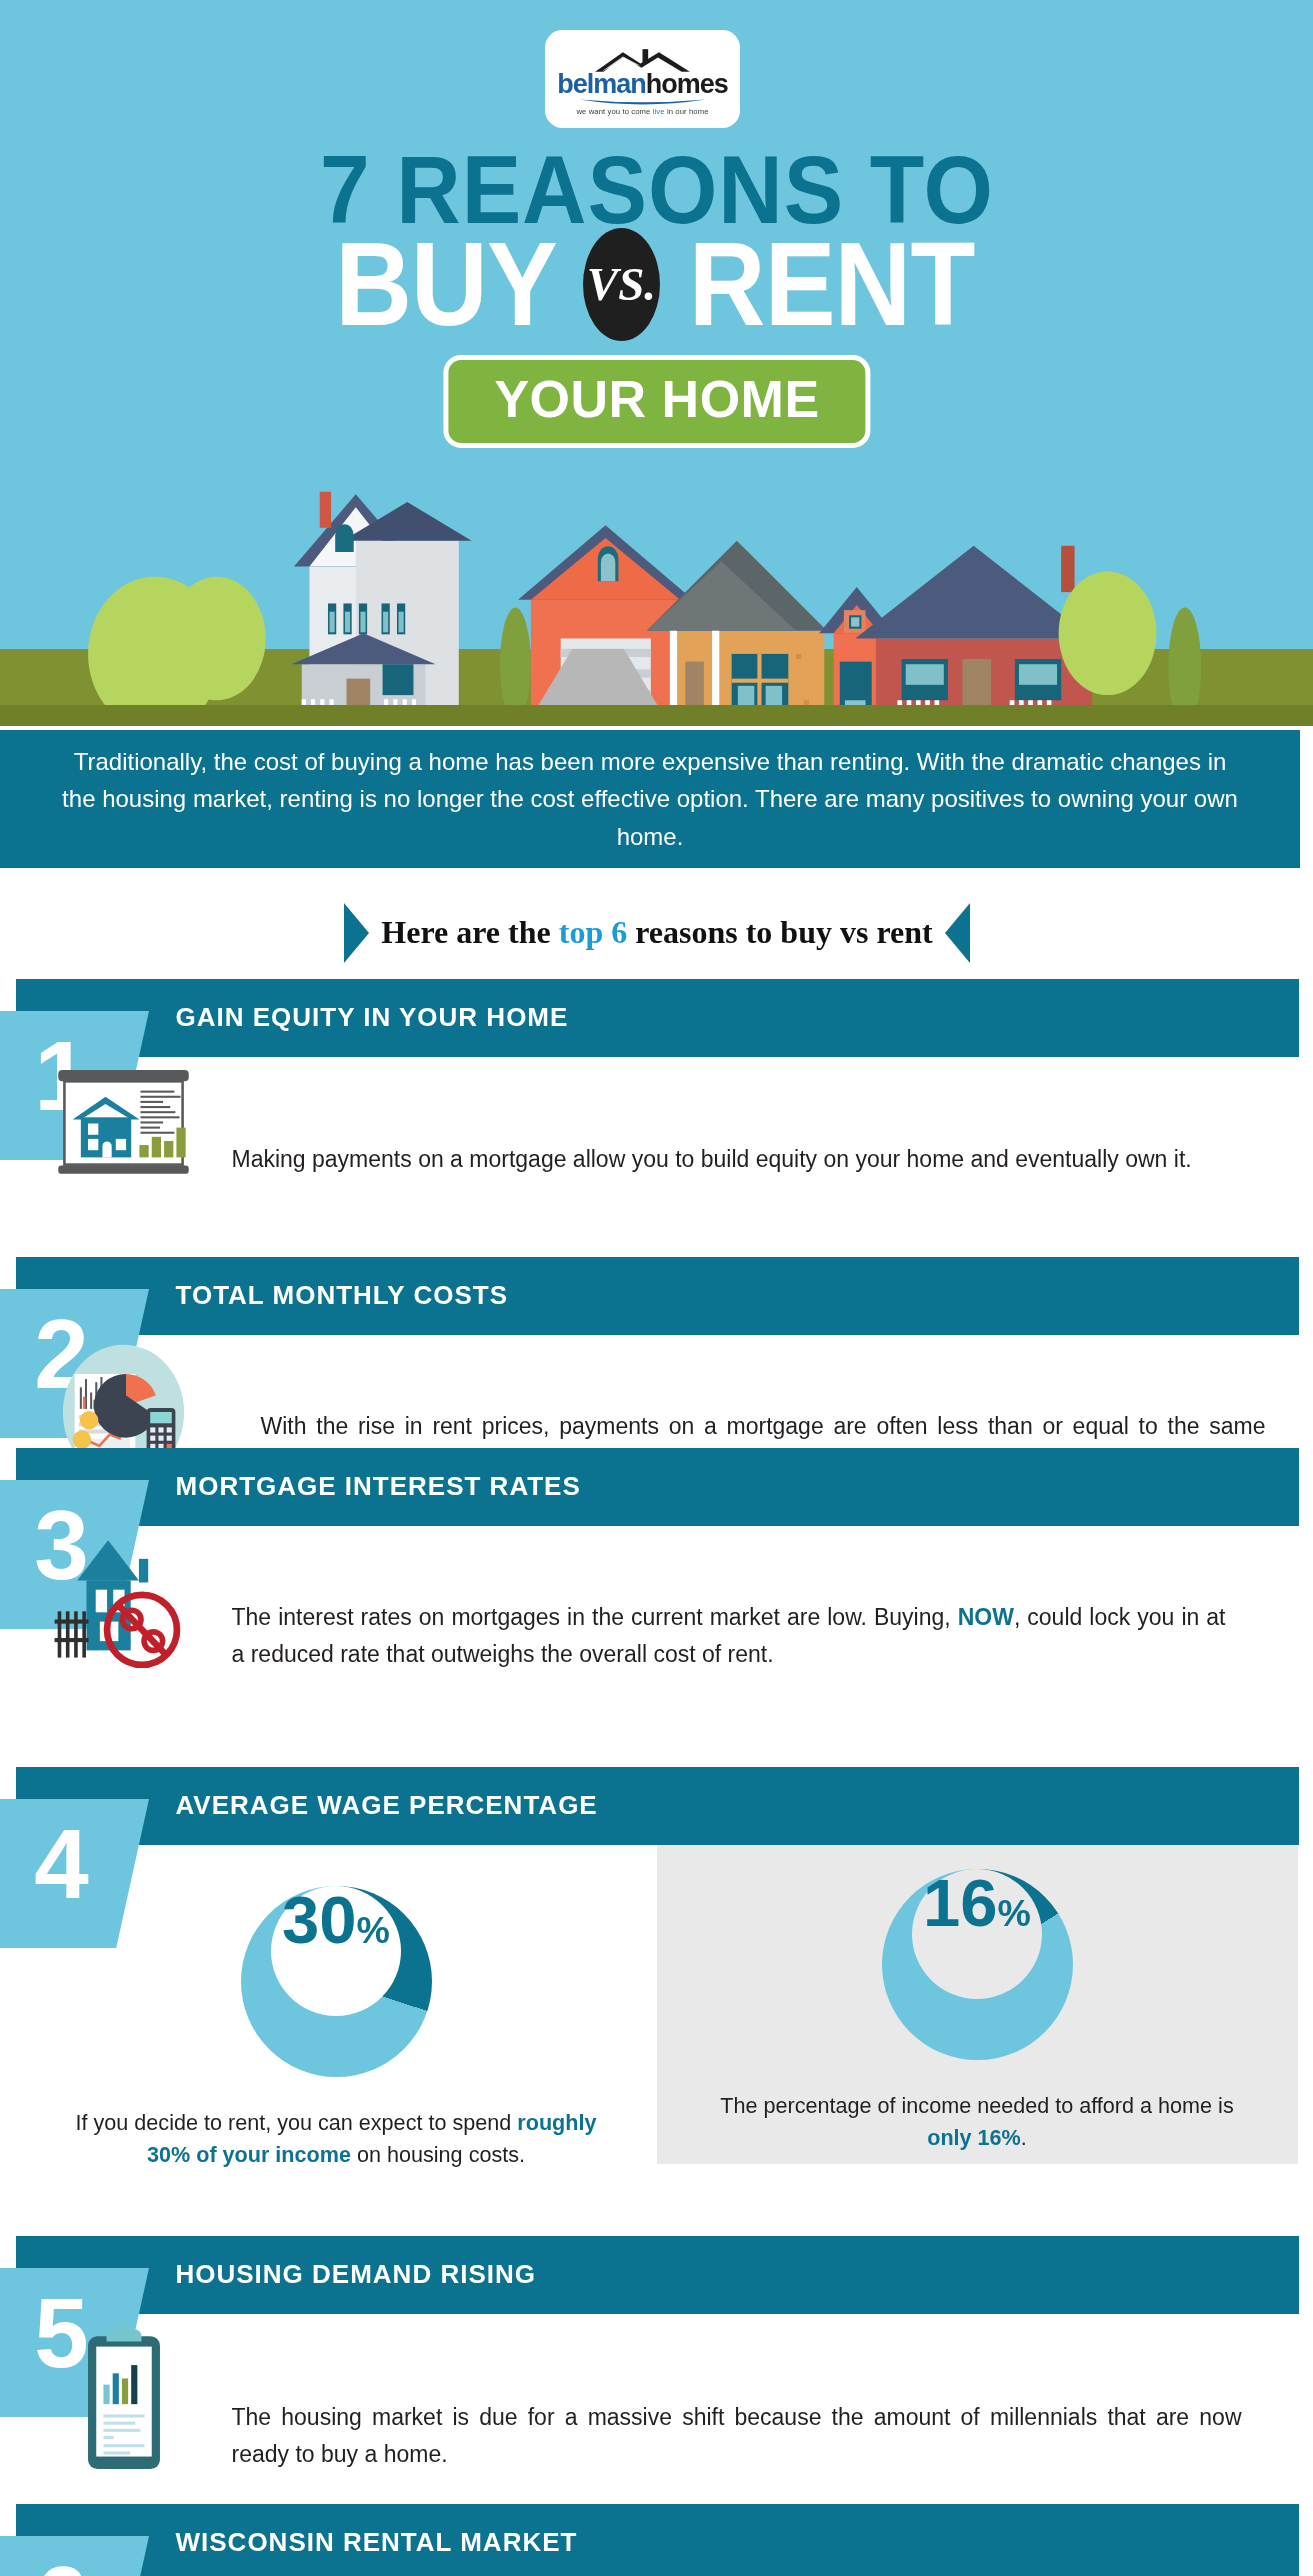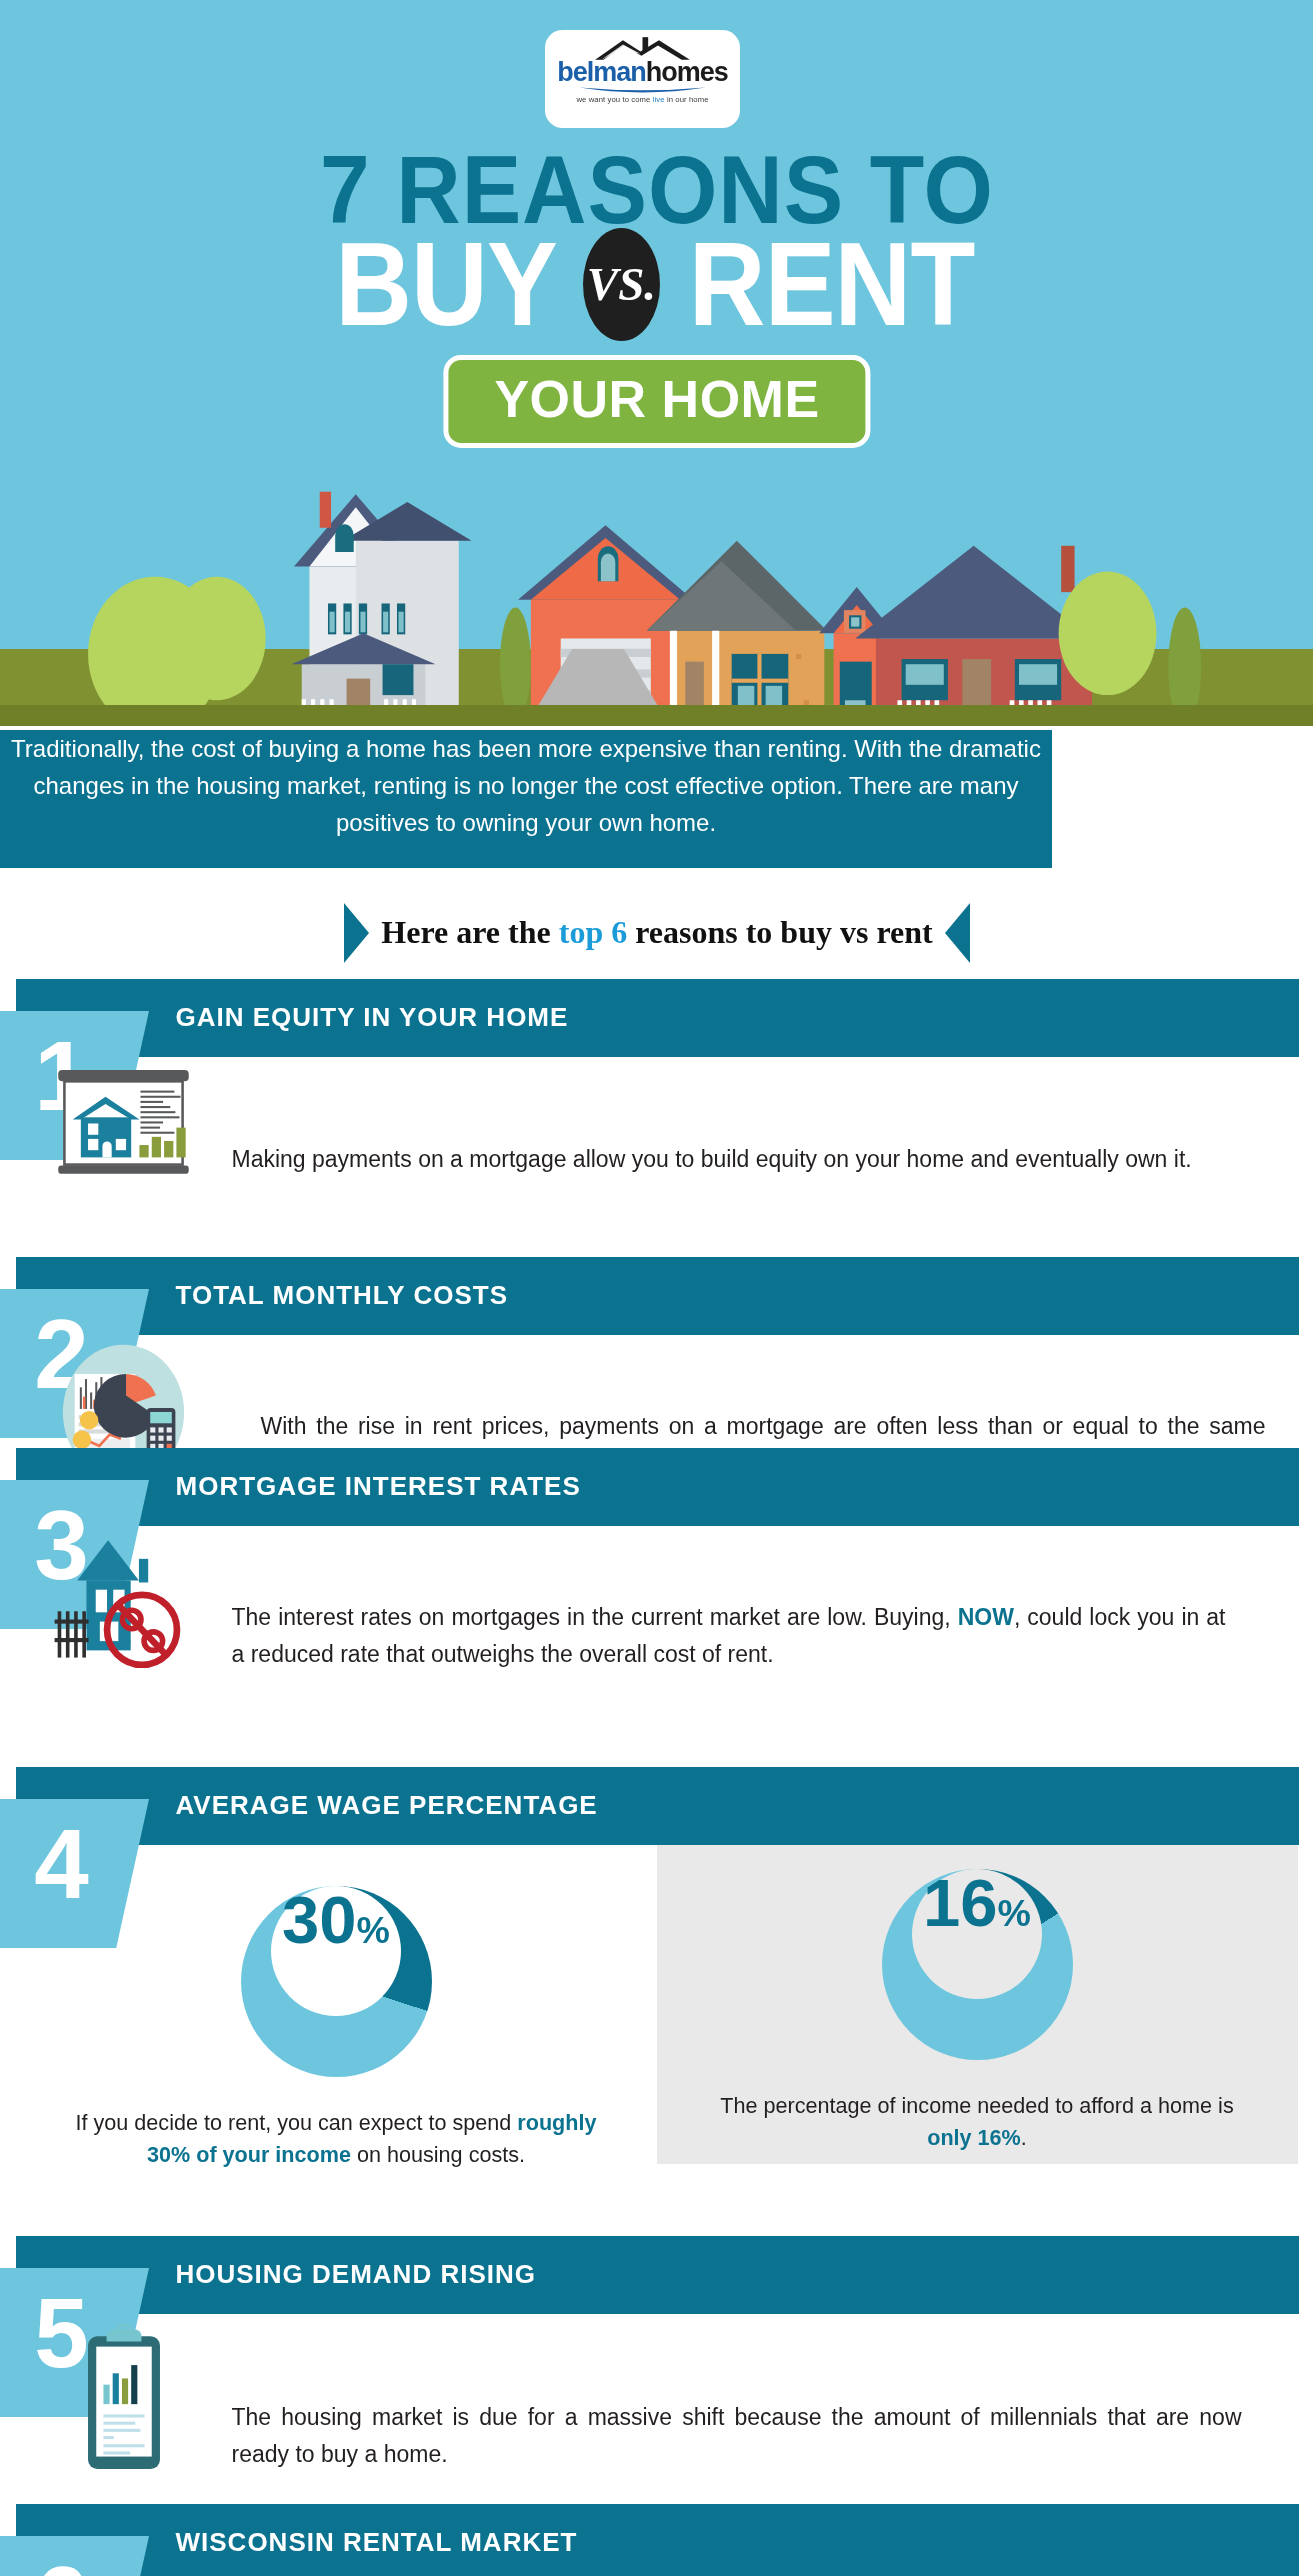--- a/index.html
+++ b/index.html
@@ -6,21 +6,21 @@
   html,body{background:#ffffff;}
   body{
     width:1314px;height:3573px;position:relative;overflow:hidden;
     font-family:"Liberation Sans", sans-serif;
   }
   .page{width:1314px;height:3573px;position:relative;background:#fff;}
 
   
   .hero{position:absolute;left:0;top:0;width:1314px;height:726px;background:#6ec6de;overflow:hidden;}
   .logo-card{position:absolute;left:545px;top:30px;width:195px;height:98px;background:#fff;border-radius:17.5px;
-             display:flex;flex-direction:column;align-items:center;justify-content:flex-start;padding-top:4px;}
+             display:flex;flex-direction:column;align-items:center;justify-content:flex-start;padding-top:16px;}
   .logo-roof{width:103px;height:29px;position:relative;}
   .logo-roof svg{display:block;}
   .logo-word{font-size:27px;font-weight:bold;letter-spacing:-1px;line-height:1;margin-top:-4.1px;}
   .logo-word .b1{color:#1b5fa8;}
   .logo-word .b2{color:#1c1c1c;}
   .logo-swoosh{width:129px;height:7.2px;}
   .logo-tag{font-size:7.7px;color:#3b3b3b;margin-top:2.1px;letter-spacing:0.1px;}
   .logo-tag .hl{color:#1b7fc4;}
 
   .hero-title1{position:absolute;top:134px;left:0;width:1314px;text-align:center;
@@ -39,22 +39,22 @@
      font-family:"Liberation Sans Narrow","Liberation Sans",sans-serif;white-space:nowrap;}
 
   
   .scene{position:absolute;left:0;bottom:0;width:1314px;height:242px;}
   .ground{position:absolute;left:0;bottom:0;width:1314px;height:77px;background:#7f9131;}
   .ground2{position:absolute;left:0;bottom:0;width:1314px;height:20.6px;background:#6f8029;}
   .road{position:absolute;left:526px;bottom:0;width:144px;height:77px;background:#b7b7b7;
         clip-path:polygon(32% 0,68% 0,100% 100%,0 100%);}
 
   
-  .intro{position:absolute;left:0;top:730px;width:1052px;height:138px;background:#0b7390;
-         display:flex;justify-content:center;}
+  .intro{position:absolute;left:0;top:730px;width:1300px;height:138px;background:#0b7390;
+         display:flex;align-items:center;justify-content:center;}
   .intro p{color:#fff;font-size:24px;line-height:1.55;text-align:center;max-width:1185px;
            font-family:"Liberation Sans Narrow","Liberation Sans",sans-serif;}
 
   
   .ribbon{position:absolute;left:0;top:899px;width:1314px;height:67px;display:flex;align-items:center;justify-content:center;gap:12.4px;}
   .ribbon .tri-l{width:0;height:0;border-top:30px solid transparent;border-bottom:30px solid transparent;border-left:25px solid #0b7390;}
   .ribbon .tri-r{width:0;height:0;border-top:30px solid transparent;border-bottom:30px solid transparent;border-right:25px solid #0b7390;}
   .ribbon h2{font-size:32px;font-weight:bold;color:#111;letter-spacing:0px;white-space:nowrap;
              font-family:"Liberation Serif",serif;}
   .ribbon h2 .accent{color:#1b9cd8;}

